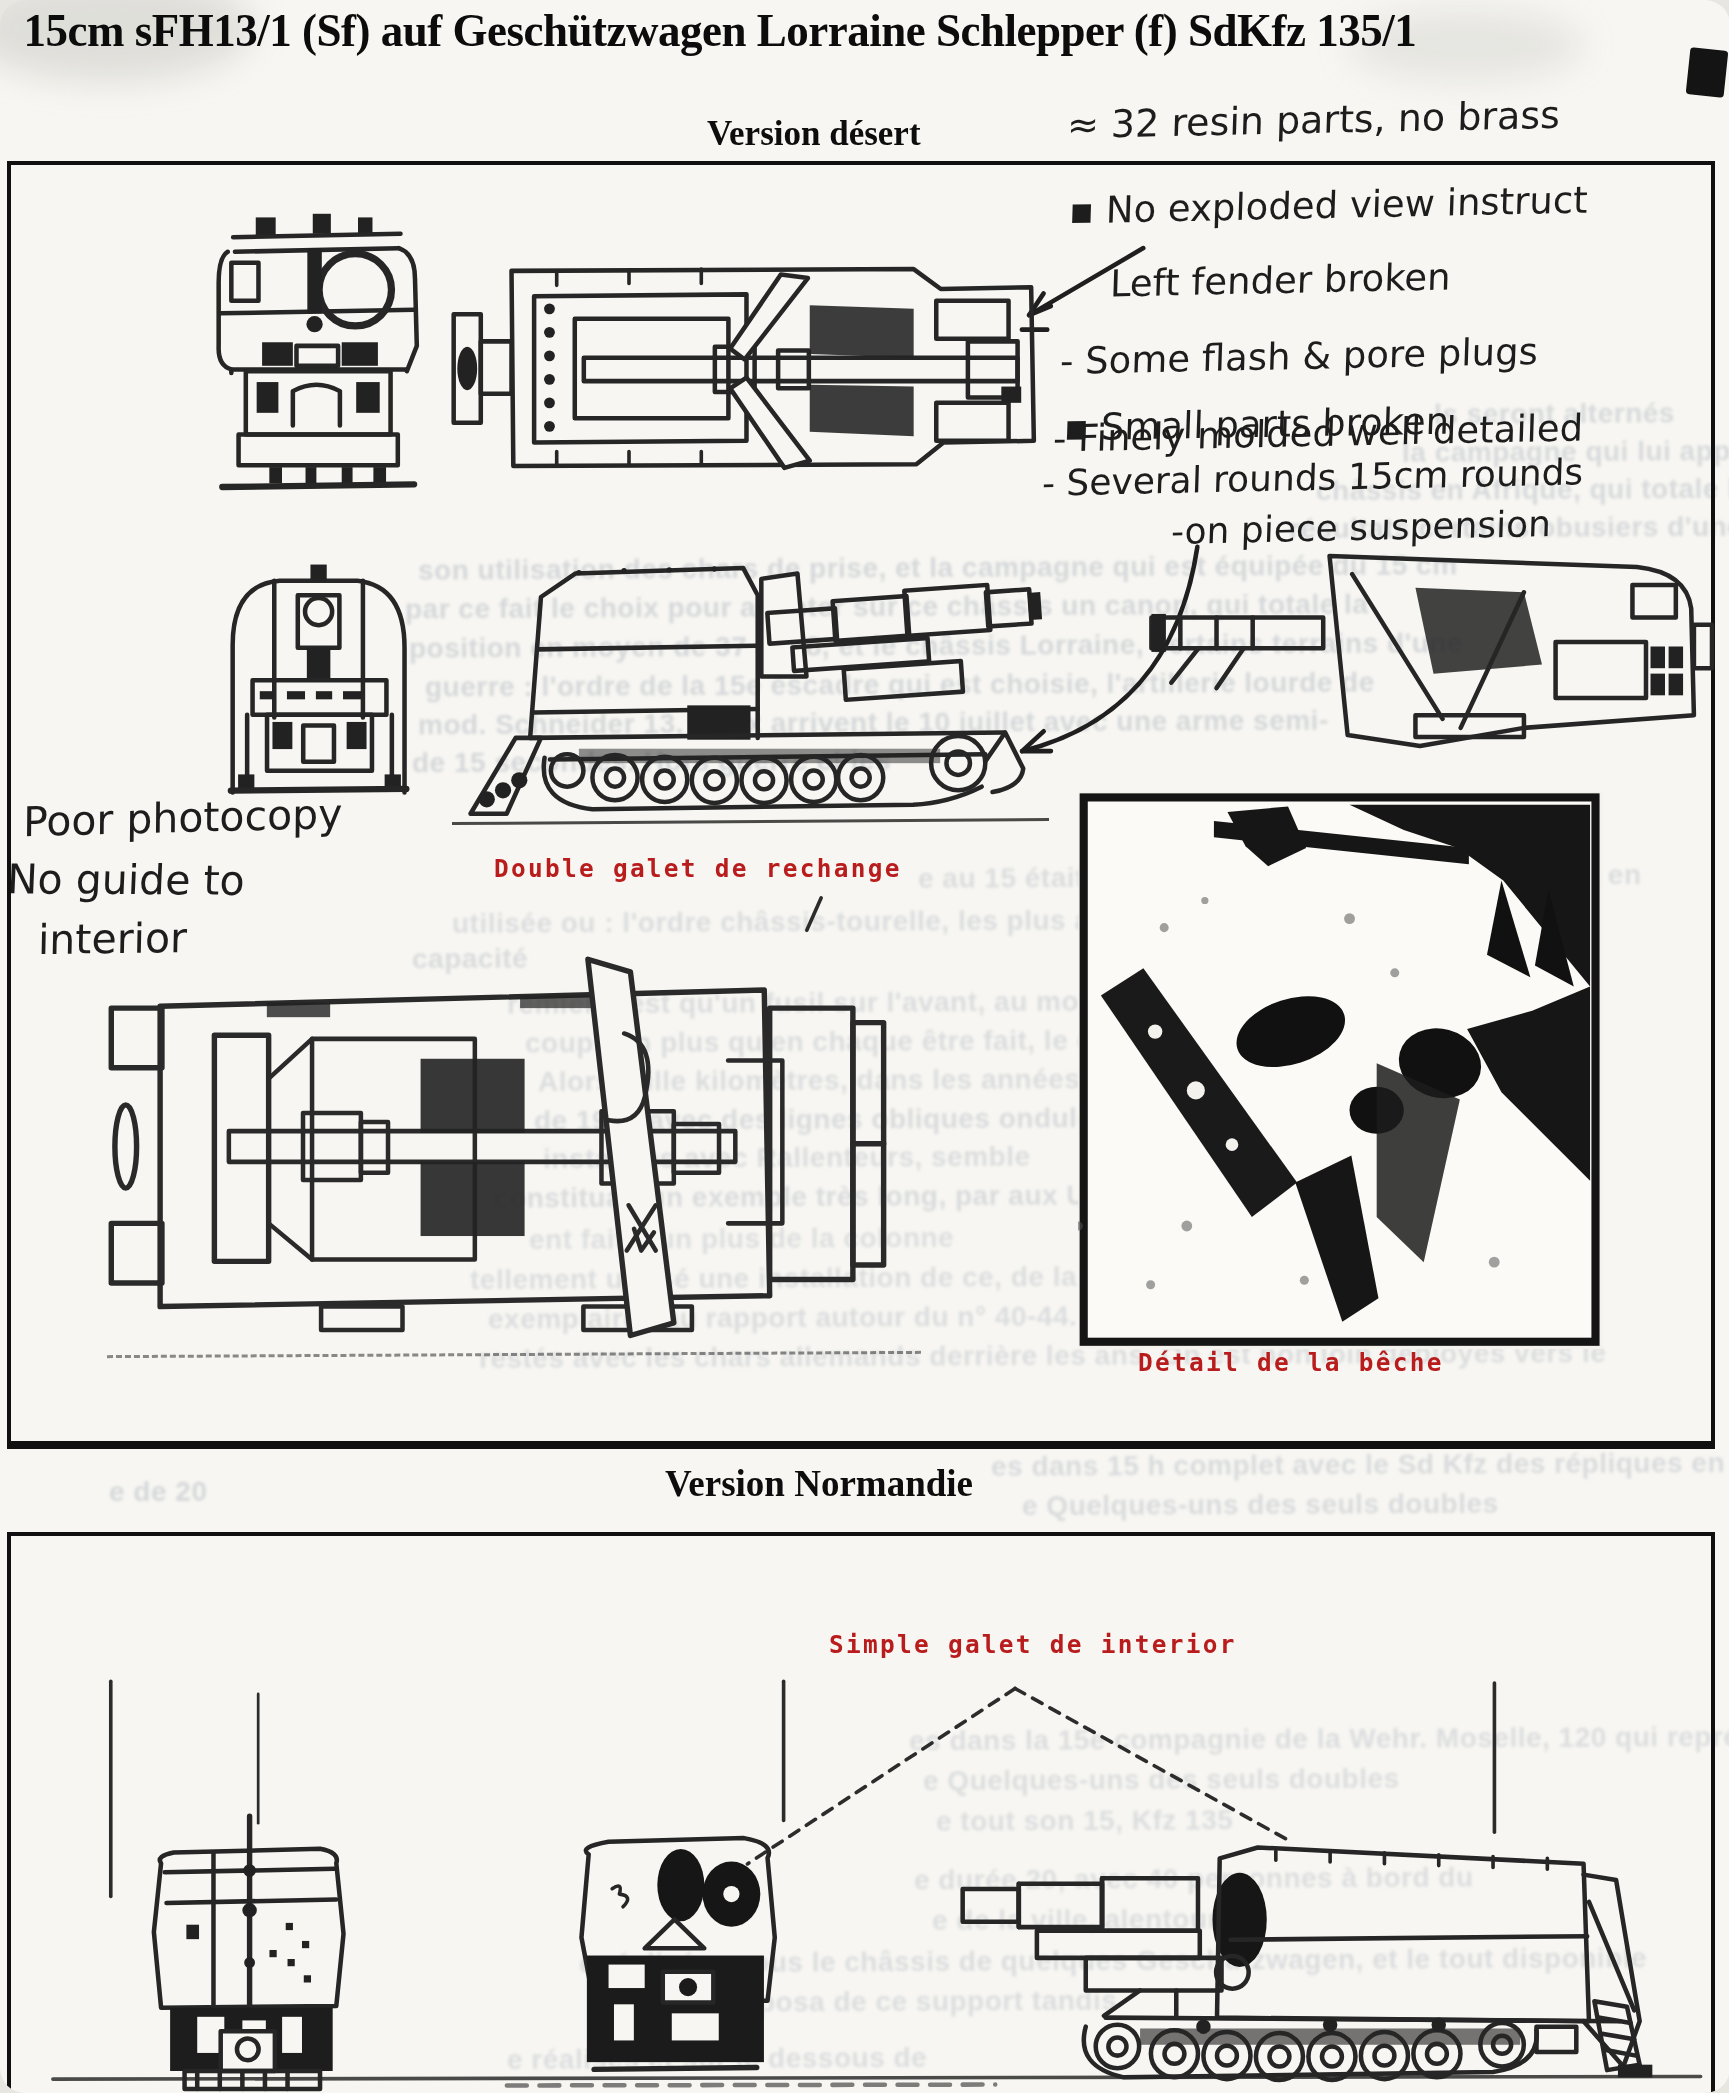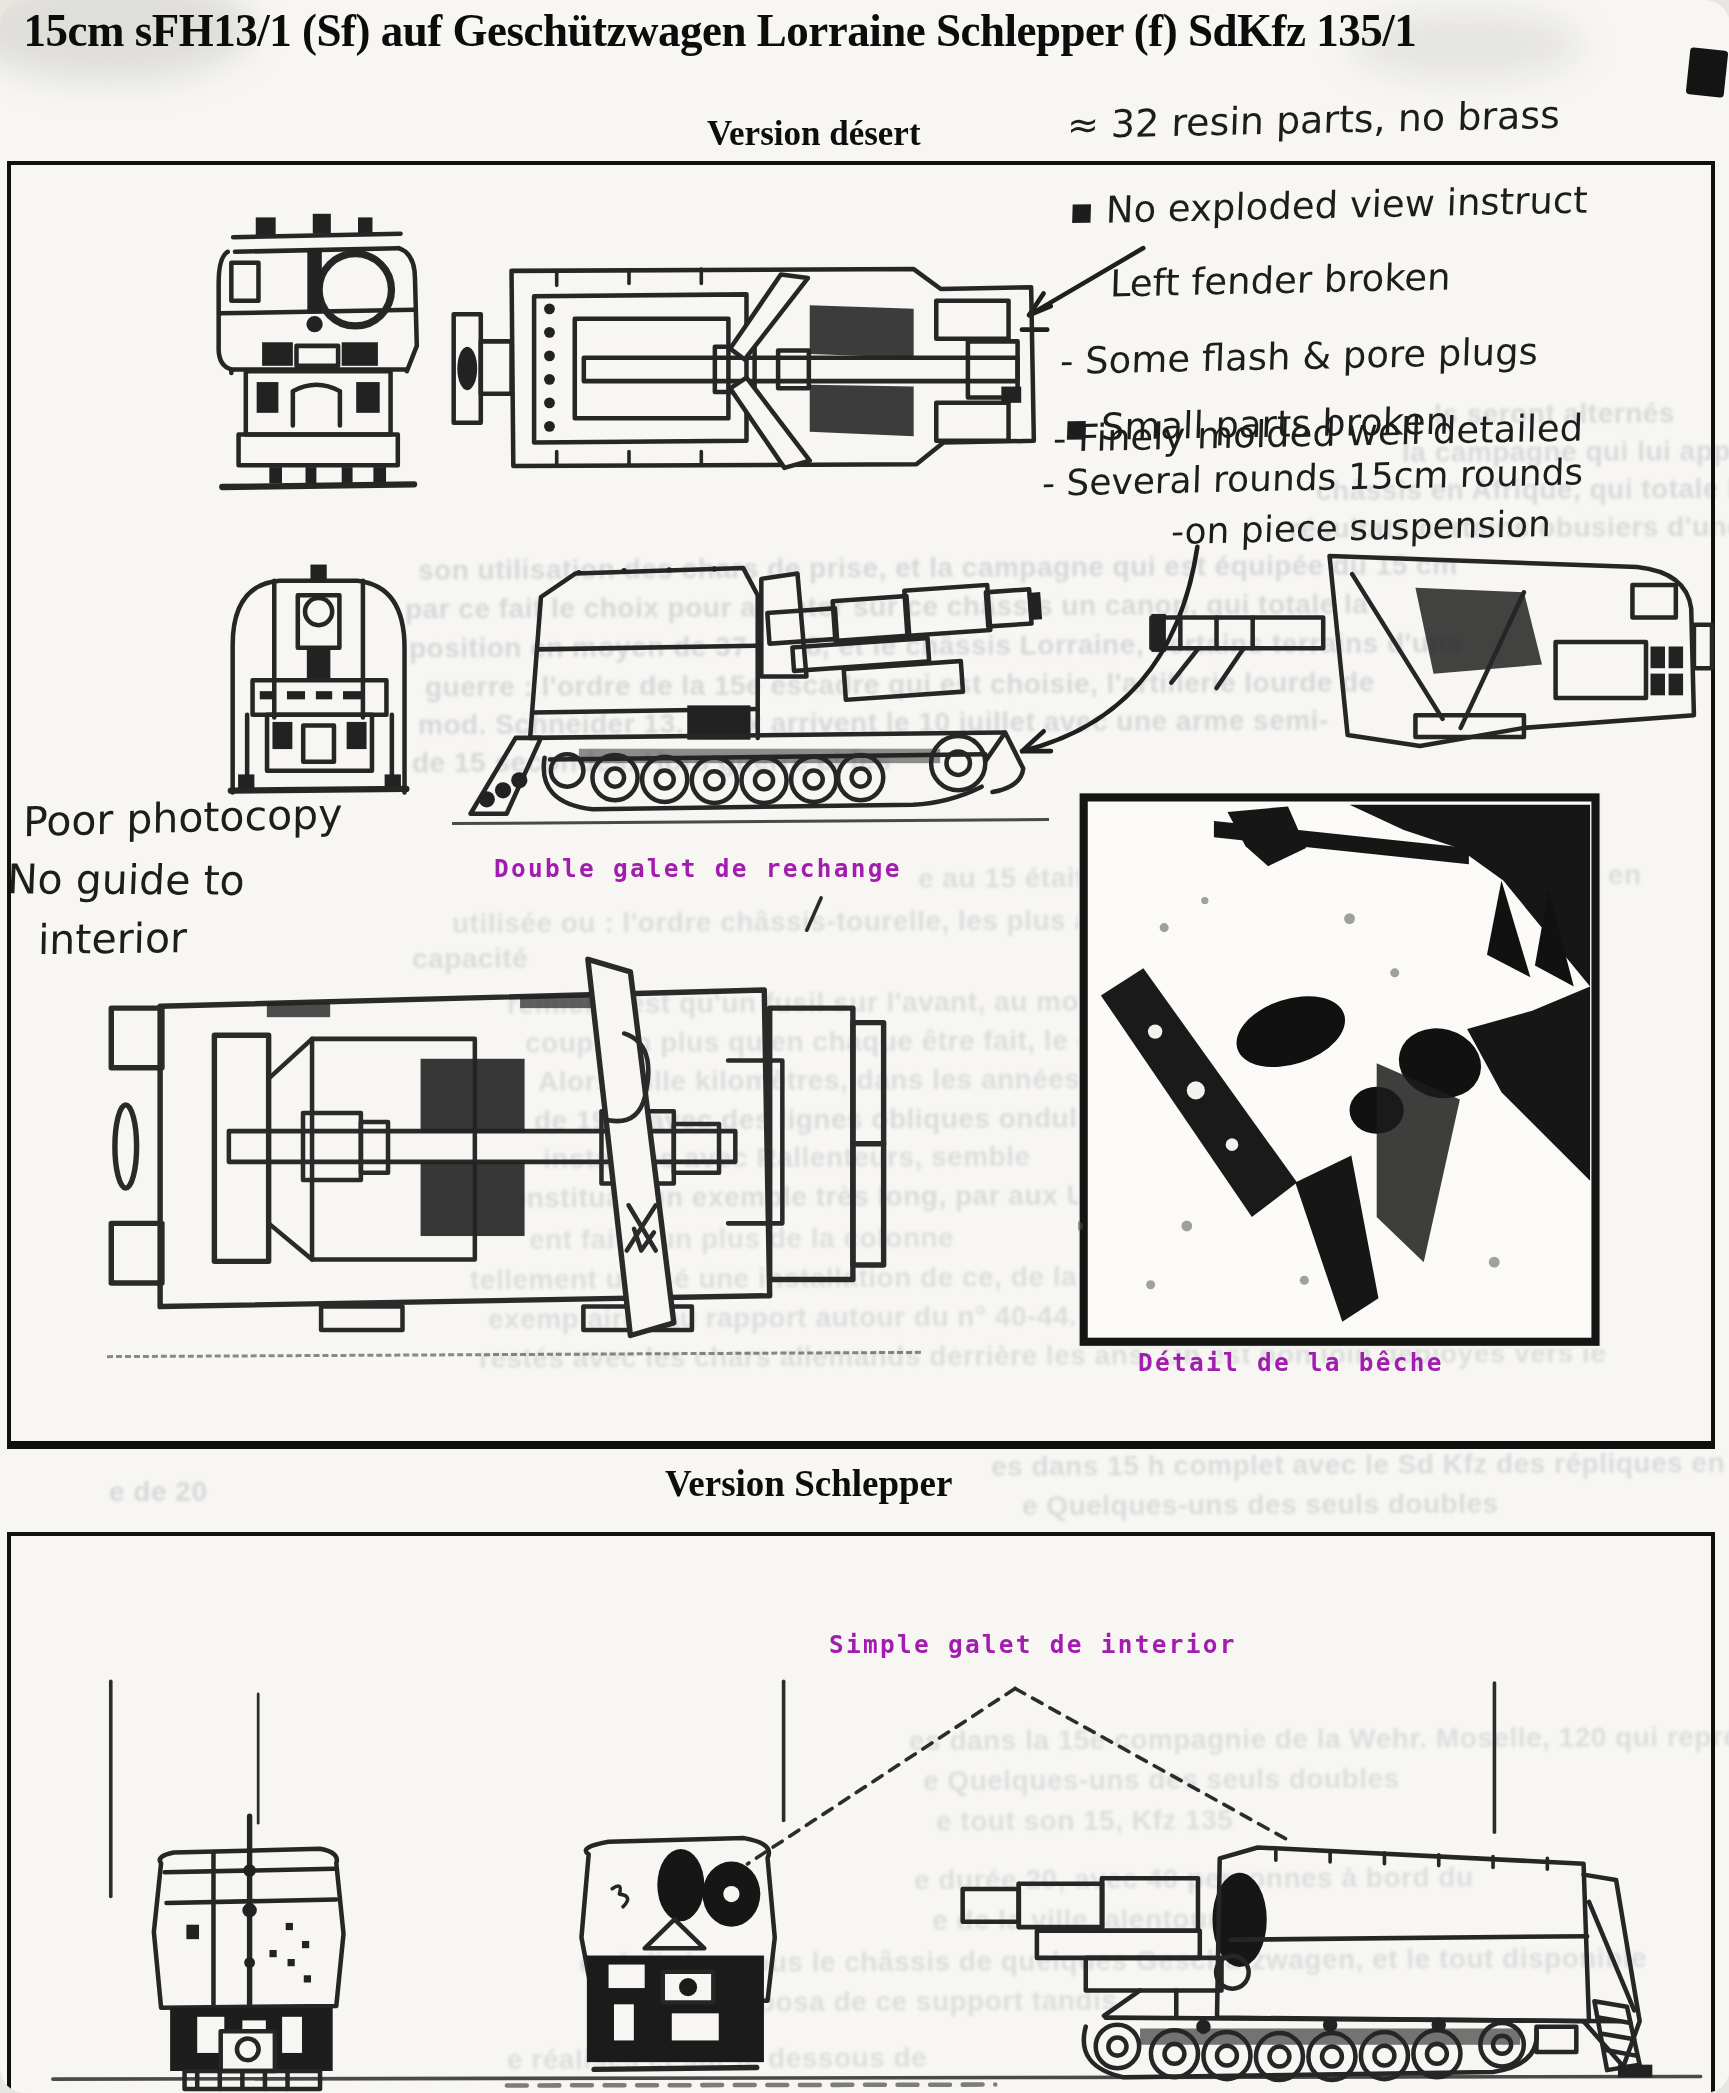--- a/index.html
+++ b/index.html
@@ -5,21 +5,21 @@
   html,body{margin:0;padding:0;background:#e8e6e1;}
   .page{position:relative;width:1730px;height:2093px;background:#f7f6f2;overflow:hidden;
         font-family:"Liberation Serif",serif;color:#111;border-radius:25px;}
   .abs{position:absolute;}
   .title{left:23.5px;top:3.6px;font-weight:bold;font-size:45px;letter-spacing:-0.5px;
          white-space:nowrap;transform:scaleY(1.05);color:#0c0c0c;}
   .heading{font-weight:bold;color:#0d0d0d;white-space:nowrap;}
   .hw{font-family:"DejaVu Sans",sans-serif;color:#1d1d1d;white-space:nowrap;
       transform:rotate(-1.2deg) skewX(-3deg);}
   .caption{font-family:"DejaVu Sans Mono",monospace;font-weight:bold;font-size:24.4px;
-           letter-spacing:2.3px;color:#a21caf;white-space:nowrap;filter:blur(0.4px);}
+           letter-spacing:2.3px;color:#b91c1c;white-space:nowrap;filter:blur(0.4px);}
   .ghost{position:absolute;font-family:"Liberation Sans",sans-serif;font-weight:bold;
          color:#939dab;white-space:nowrap;filter:blur(1.6px);letter-spacing:0.5px;
          transform:rotate(-.3deg);}
   .box{position:absolute;border:4.5px solid #101010;box-sizing:border-box;background:transparent;}
   .smudge{position:absolute;border-radius:50%;filter:blur(16.3px);}
   svg.draw{position:absolute;overflow:visible;}
   .gline{position:absolute;background:#2a2a2a;}
 </style>
 </head>
 <body>
@@ -315,21 +315,21 @@
           <circle cx="120" cy="480" r="6"></circle>
           <circle cx="420," cy="480" r="5"></circle>
         <circle cx="250" cy="540" r="5"></circle>
           <circle cx="460" cy="520" r="6"></circle>
           <circle cx="80" cy="545" r="5"></circle>
       </g>
     </svg>
   </div>
   <div class="abs caption" style="left:1138px;top:1348px;">Détail de la bêche</div>
 
-  <div class="abs heading" style="left:665px;top:1462px;font-size:37px;">Version Schlepper</div>
+  <div class="abs heading" style="left:665px;top:1462px;font-size:37px;">Version Normandie</div>
 
   <div class="box" style="left:7.2px;top:1532px;width:1708px;height:561px;border-bottom:none;"></div>
 
   <div class="abs caption" style="left:829px;top:1630px;">Simple galet de interior</div>
 
   <svg class="draw" style="left:0;top:1674px;" width="1730" height="416" viewBox="0 0 1912 460">
     <g stroke="#2c2c2c" fill="none" stroke-linecap="round">
       <path d="M122 8 L122 246" stroke-width="4"></path>
       <path d="M866 8 L866 162" stroke-width="4"></path>
       <path d="M1652 10 L1652 175" stroke-width="4"></path>

